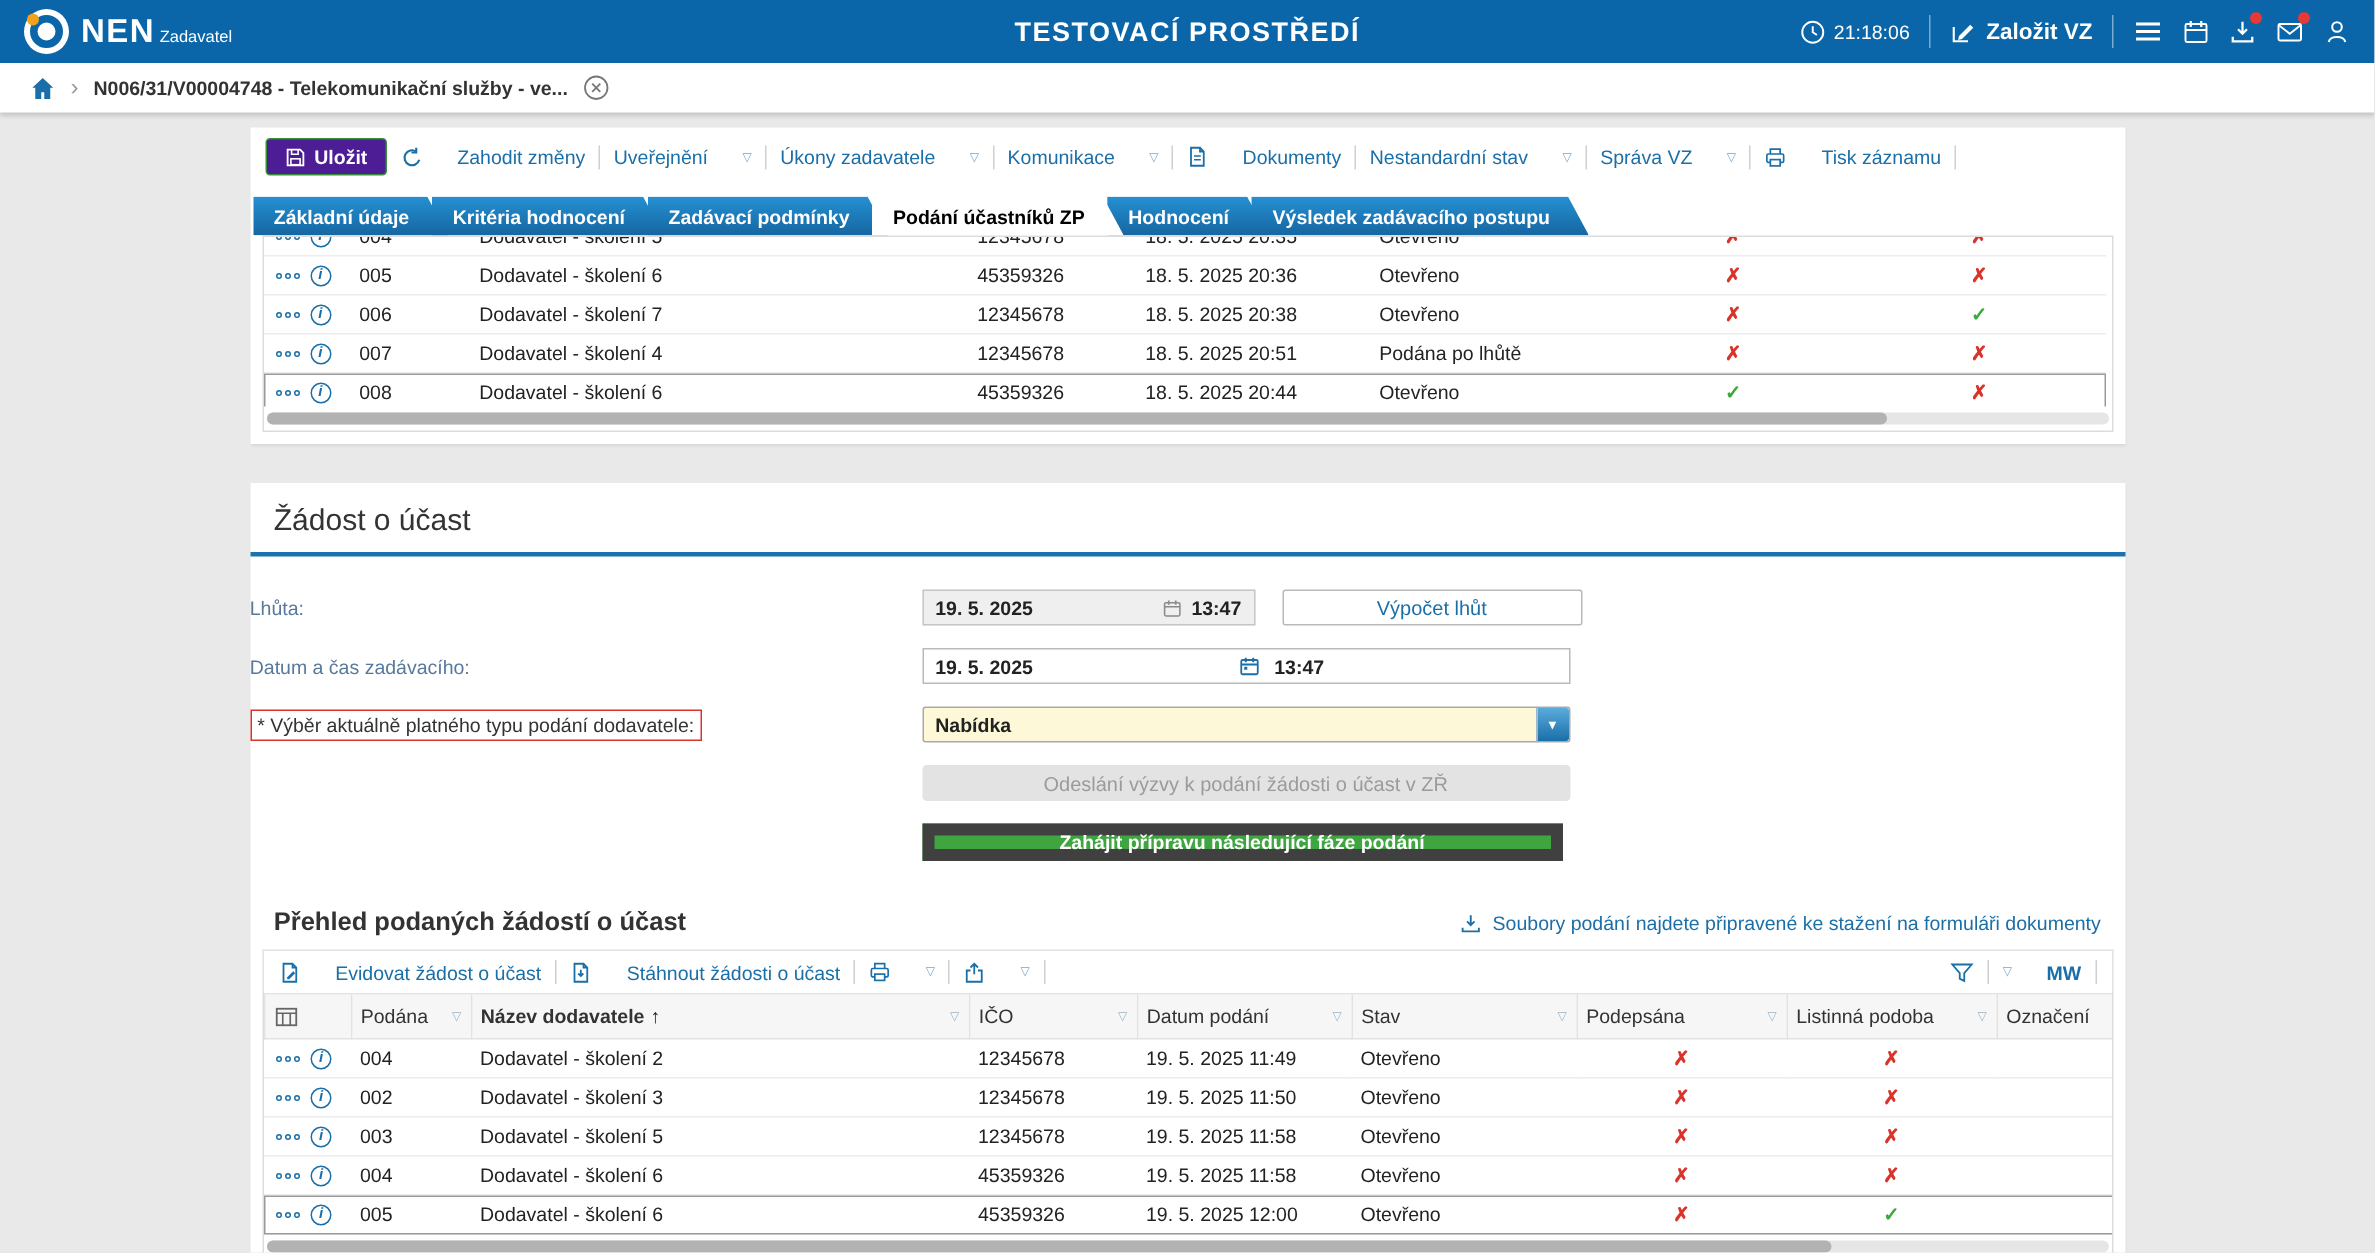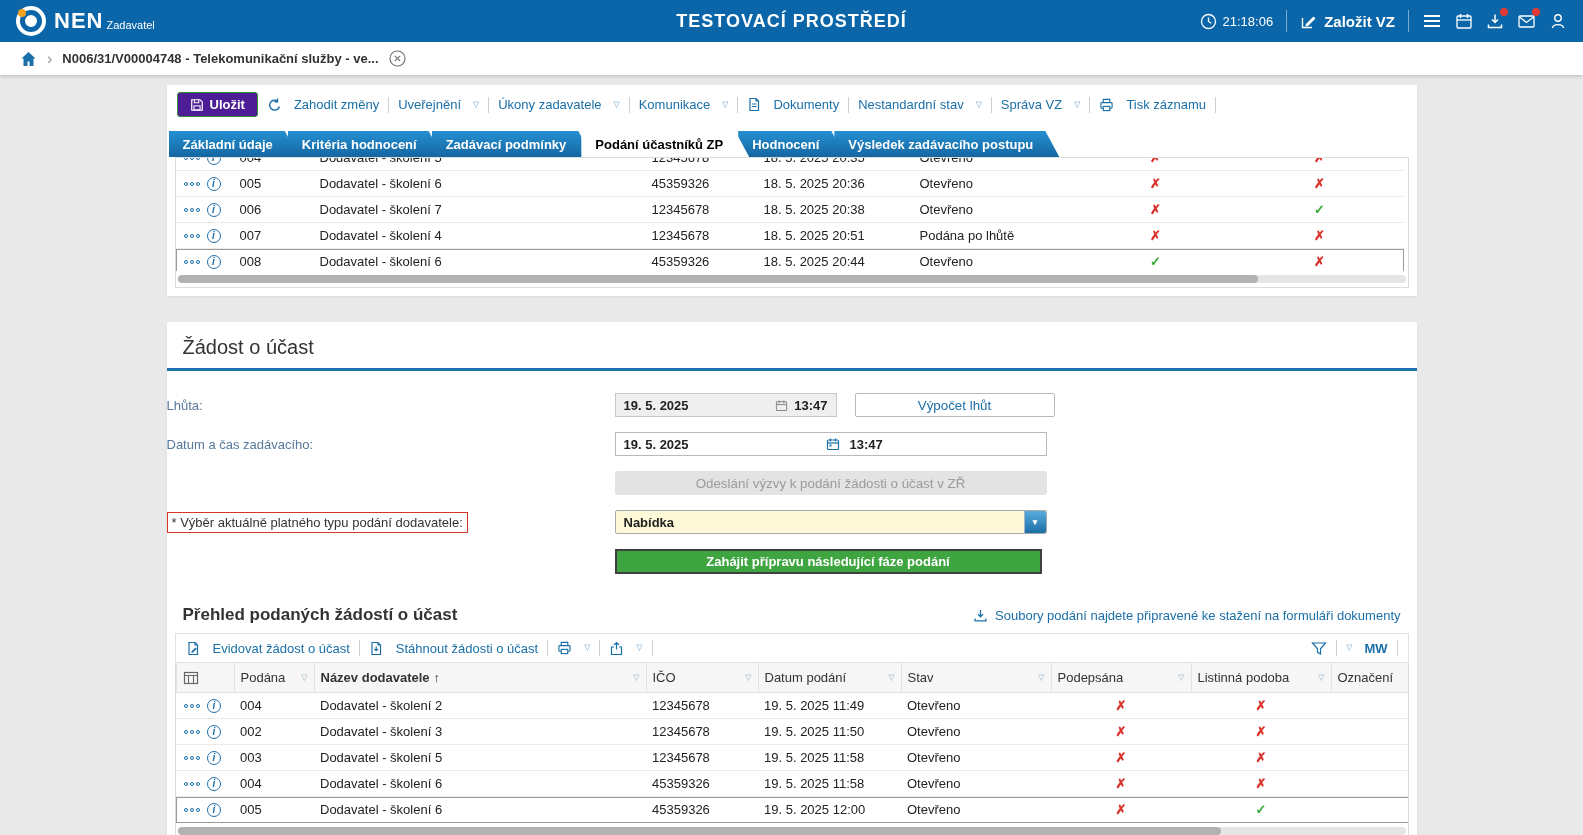--- a/index.html
+++ b/index.html
@@ -31,21 +31,21 @@
   .crumb-close { cursor:pointer; color:#777; }
 
   
   .content { width:1250px; margin:10px auto 0; }
   .panel { background:#fff; box-shadow:0 1px 2px rgba(0,0,0,.08); }
   .gap { height:26px; }
 
   
   .main-toolbar { display:flex; align-items:center; gap:9px; padding:7px 10px; }
   .btn-save { display:flex; align-items:center; gap:6px; background:#4c1d95; color:#fff; font-weight:bold; font-size:13px; border:1px solid #378f38; border-radius:3px; padding:4px 12px; cursor:pointer; }
-  .tb-link { display:flex; align-items:center; gap:12px; color:#1b6fa8; cursor:pointer; white-space:nowrap; }
+  .tb-link { display:flex; align-items:center; gap:23px; color:#1b6fa8; cursor:pointer; white-space:nowrap; }
   .sep { width:1px; height:16px; background:#cfcfcf; flex:none; }
   .caret { color:#74a6cc; font-size:8px; line-height:1; }
 
   
   .tabs { display:flex; align-items:flex-end; height:27px; margin-top:6px; padding-left:2px; }
   .tab { position:relative; color:#fff; font-weight:bold; font-size:13px; padding:6px 26px 5px 14px; background:linear-gradient(#2590d2,#1566a1); clip-path:polygon(0 0, calc(100% - 14px) 0, 100% 100%, 0 100%); margin-right:-11px; cursor:pointer; white-space:nowrap; }
   .tabs .tab:nth-child(1){z-index:6} .tabs .tab:nth-child(2){z-index:5} .tabs .tab:nth-child(3){z-index:4}
   .tabs .tab:nth-child(4){z-index:9} .tabs .tab:nth-child(5){z-index:2} .tabs .tab:nth-child(6){z-index:1}
   .tab.active { background:#fff; color:#000; }
 
@@ -84,21 +84,21 @@
   .lhuta-box .d { flex:1; }
   .btn-outline { width:200px; height:24px; margin-left:10px; background:#fff; border:1px solid #b9b9b9; border-radius:2px; color:#1b6fa8; display:flex; align-items:center; justify-content:center; cursor:pointer; }
   .open-box { width:432px; height:24px; background:#fff; border:1px solid #b9b9b9; display:flex; align-items:center; padding:0 8px; font-weight:bold; color:#222; }
   .open-box .d { width:202px; }
   .open-box .t { margin-left:10px; }
   .cal-gray { color:#8a8a8a; }
   .cal-blue { color:#1b6fa8; }
   .btn-disabled { width:432px; height:24px; background:#e3e3e3; border:none; border-radius:3px; color:#9b9b9b; display:flex; align-items:center; justify-content:center; }
   .combo { width:432px; height:24px; background:#fdf8d7; border:1px solid #a9a9a9; border-radius:2px; display:flex; align-items:center; padding-left:8px; font-weight:bold; cursor:pointer; }
   .combo-btn { margin-left:auto; width:22px; height:22px; background:linear-gradient(#5aabdc,#1b6fa8); border-left:1px solid #9fb7c8; border-radius:0 2px 2px 0; display:flex; align-items:center; justify-content:center; color:#fff; font-size:9px; }
-  .btn-green { width:427px; height:25px; background:#3fa540; border:2px solid #404040; color:#fff; font-weight:bold; font-size:13px; display:flex; align-items:center; justify-content:center; cursor:pointer; }
+  .btn-green { width:427px; height:25px; background:#3fa540; border:8px solid #404040; color:#fff; font-weight:bold; font-size:13px; display:flex; align-items:center; justify-content:center; cursor:pointer; }
 
   
   .prehled-head { display:flex; align-items:center; padding:12px 16px 8px; }
   .prehled-title { font-size:17px; font-weight:bold; color:#333; }
   .dl-note { margin-left:auto; display:flex; align-items:center; gap:7px; color:#1b6fa8; cursor:pointer; }
   .t2-toolbar { display:flex; align-items:center; gap:9px; padding:6px 10px; border:1px solid #e2e2e2; border-bottom:none; margin:0 8px; }
   .t2-right { margin-left:auto; display:flex; align-items:center; gap:9px; }
   .mw { color:#1b6fa8; font-weight:bold; }
   .t2-frame { margin:0 8px; border:1px solid #dcdcdc; border-top:none; overflow:hidden; width:1234px; }
   .panel-b { min-height:517px; }
@@ -397,32 +397,32 @@
               <rect x="1.5" y="3" width="11" height="9.5" rx="1" fill="none" stroke="#1b6fa8" stroke-width="1.2"></rect>
               <path d="M1.5 6h11" stroke="#1b6fa8" stroke-width="1.2"></path>
               <path d="M4.5 1.5v3M9.5 1.5v3" stroke="#1b6fa8" stroke-width="1.3"></path>
               <rect x="3.5" y="7.5" width="2" height="2" fill="#1b6fa8"></rect>
             </svg>
           <span class="t">13:47</span>
         </div>
       </div>
 
       <div class="form-row">
-        <div class="form-label"></div>
-        <button class="btn-disabled" disabled="">Odeslání výzvy k podání žádosti o účast v ZŘ</button>
-      </div>
-
-      <div class="form-row">
         <div class="form-label"><span class="req-box">* Výběr aktuálně platného typu podání dodavatele:</span></div>
         <div class="combo">
           <span>Nabídka</span>
           <span class="combo-btn">
               <span>▾</span>
             </span>
         </div>
+      </div>
+
+      <div class="form-row">
+        <div class="form-label"></div>
+        <button class="btn-disabled" disabled="">Odeslání výzvy k podání žádosti o účast v ZŘ</button>
       </div>
 
       <div class="form-row">
         <div class="form-label"></div>
         <button class="btn-green">Zahájit přípravu následující fáze podání</button>
       </div>
     </div>
 
     <div class="prehled-head">
       <span class="prehled-title">Přehled podaných žádostí o účast</span>

